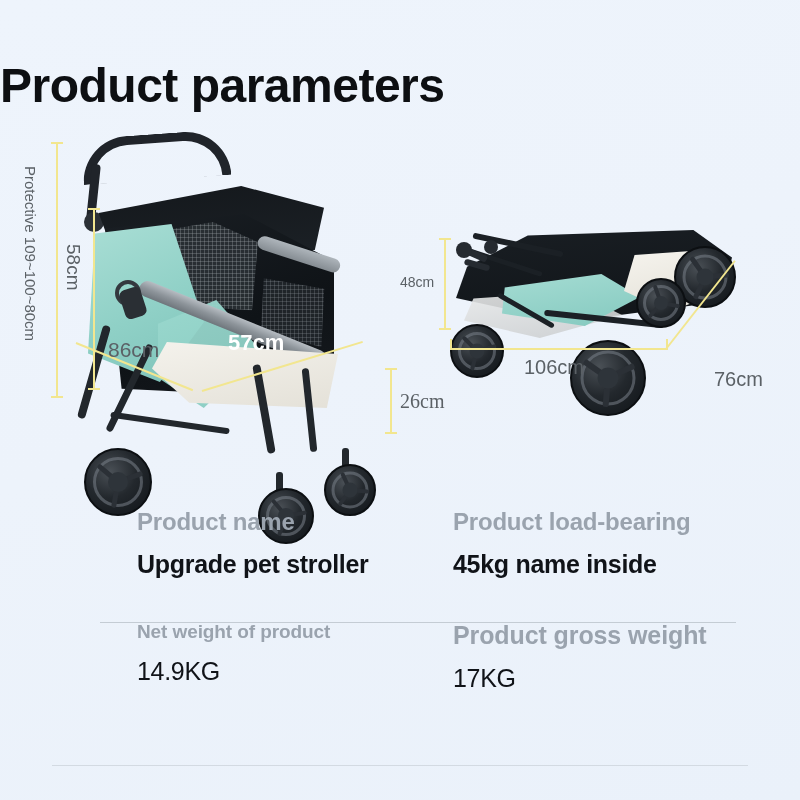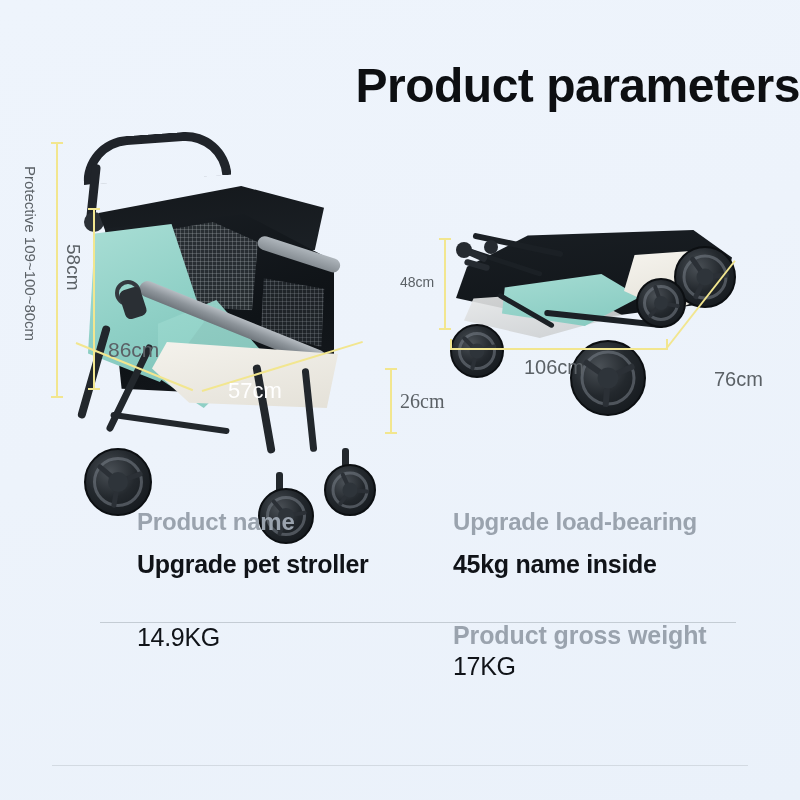--- a/index.html
+++ b/index.html
@@ -15,21 +15,21 @@
     background: linear-gradient(160deg, #eef4fc 0%, #edf3fb 45%, #eaf1fa 100%);
     position: relative;
   }
 
   
   .title-wrap {
     position: absolute;
     top: 58px;
     left: 0;
     width: 800px;
-    text-align: right;
+    text-align: left;
   }
   .title {
     font-size: 48px;
     font-weight: 700;
     color: #0d0f12;
     letter-spacing: -0.5px;
     font-family: "Liberation Sans", sans-serif;
   }
 
   
@@ -399,21 +399,21 @@
   .spec-value {
     color: #101318;
     font-weight: 700;
     font-family: "Liberation Sans", sans-serif;
   }
 
   .row1 .spec-label { font-size: 24px; letter-spacing: -0.2px; }
   .row1 .spec-value { font-size: 25px; margin-top: 14px; letter-spacing: -0.3px; }
 
   .row2 .spec-label { font-size: 19px; letter-spacing: -0.1px; }
-  .row2 .spec-value { font-size: 25px; margin-top: 2px; font-weight: 400; letter-spacing: -0.3px; }
+  .row2 .spec-value { font-size: 25px; margin-top: 14px; font-weight: 400; letter-spacing: -0.3px; }
   .row2 .col2 .spec-label { font-size: 25px; }
 
   .divider {
     position: absolute;
     height: 1px;
     background: #c4ccd4;
   }
   .divider-mid { left: 100px; top: 622px; width: 636px; }
   .divider-bottom { left: 52px; top: 765px; width: 696px; background: #d3dae2; }
 </style>
@@ -488,21 +488,21 @@
 
   <div class="dim-line dim-v" style="left:93px; top:80px; height:182px;"></div>
   <div class="tick tick-h" style="left:88px; top:80px;"></div>
   <div class="tick tick-h" style="left:88px; top:260px;"></div>
   <div class="dim-label vert" style="left:62px; top:116px; font-size:19px;">58cm</div>
 
   <div class="dim-line dim-diag" style="left:76px; top:214px; width:126px; transform:rotate(22deg);"></div>
   <div class="dim-label" style="left:108px; top:210px; font-size:21px;">86cm</div>
 
   <div class="dim-line dim-diag" style="left:202px; top:262px; width:168px; transform:rotate(-17deg);"></div>
-  <div class="dim-label white" style="left:228px; top:202px; font-size:22px; font-weight:400;margin-top:48px;">57cm</div>
+  <div class="dim-label white" style="left:228px; top:202px; font-size:22px; font-weight:700;">57cm</div>
 
   <div class="dim-line dim-v" style="left:390px; top:240px; height:66px;"></div>
   <div class="tick tick-h" style="left:385px; top:240px;"></div>
   <div class="tick tick-h" style="left:385px; top:304px;"></div>
   <div class="dim-label" style="left:400px; top:262px; font-size:20px;font-family:Liberation Serif, serif;">26cm</div>
 
   <div class="stroller-folded">
     <div class="fold-frame"></div>
     <div class="fold-silver"></div>
     <div class="fold-teal"></div>
@@ -569,27 +569,28 @@
 </div>
 
 <div class="spec">
 
   <div class="spec-row row1">
     <div class="spec-cell col1">
       <div class="spec-label">Product name</div>
       <div class="spec-value">Upgrade pet stroller</div>
     </div>
     <div class="spec-cell col2">
-      <div class="spec-label">Upgrade load-bearing</div>
+      <div class="spec-label">Product load-bearing</div>
       <div class="spec-value">45kg name inside</div>
     </div>
   </div>
 
   <div class="spec-row row2" style="margin-top:42px;">
     <div class="spec-cell col1">
+      <div class="spec-label">Net weight of product</div>
       <div class="spec-value">14.9KG</div>
     </div>
     <div class="spec-cell col2">
       <div class="spec-label">Product gross weight</div>
       <div class="spec-value">17KG</div>
     </div>
   </div>
 </div>
 
 <div class="divider divider-mid"></div>

